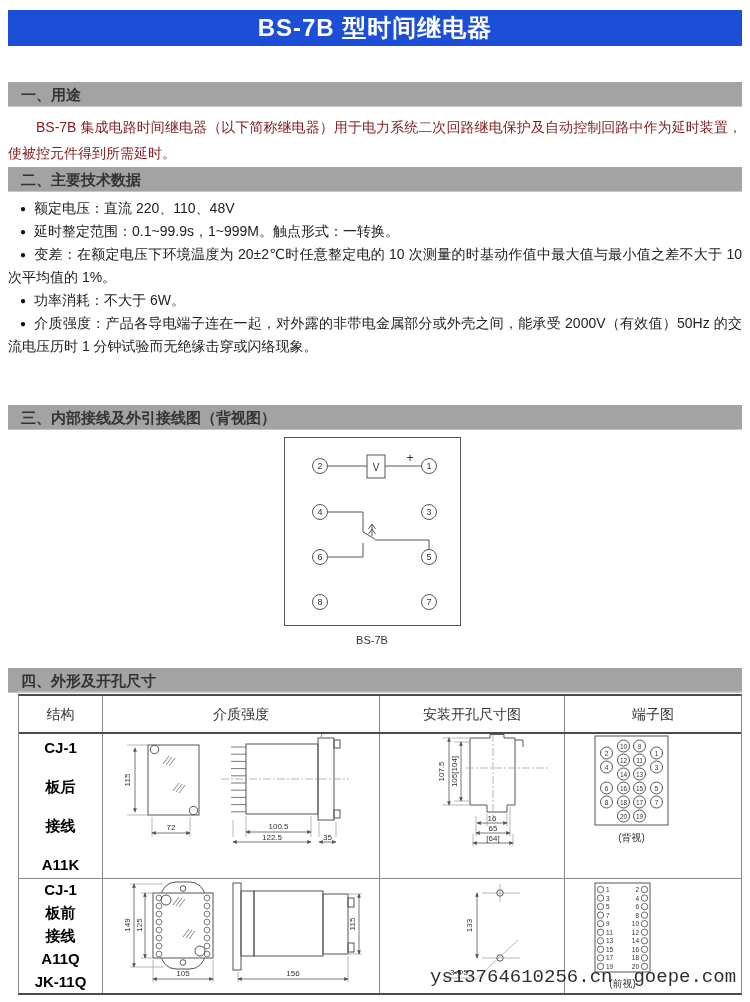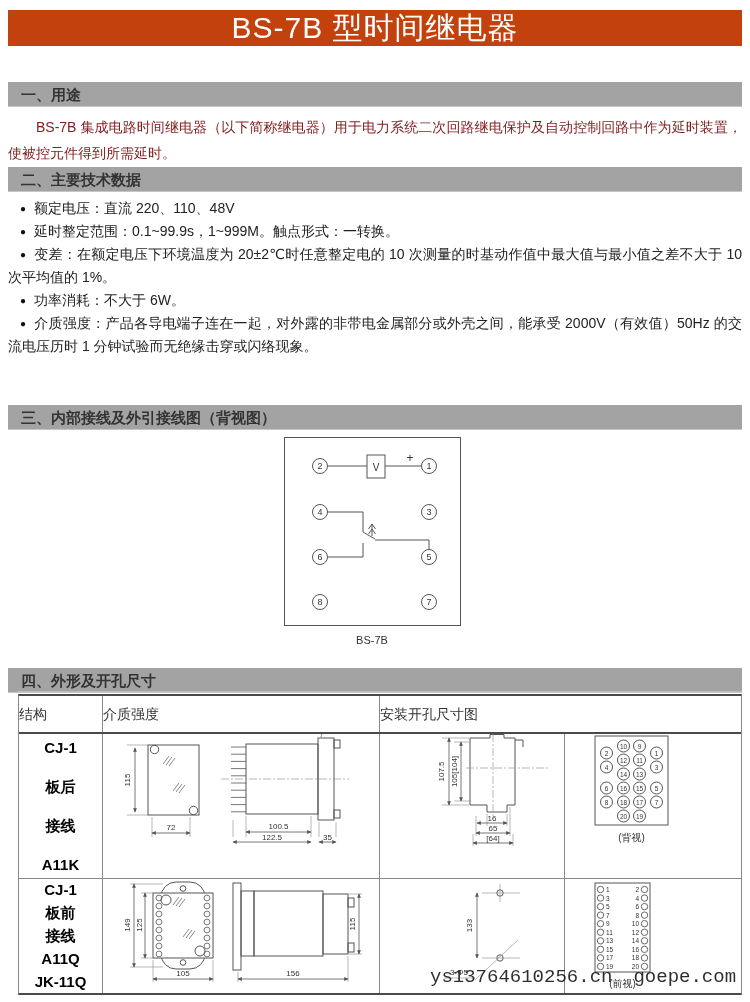--- a/index.html
+++ b/index.html
@@ -1,32 +1,32 @@
 <!DOCTYPE html>
 <html><head>
 <meta charset="utf-8">
 <style>
   html,body{margin:0;padding:0;background:#fff;}
   .page{position:relative;width:750px;height:1002px;background:#ffffff;overflow:hidden;
         font-family:"Liberation Sans","DejaVu Sans",sans-serif;color:#222;}
-  .title-bar{position:absolute;left:8px;right:8px;top:10px;height:36px;background:#c2410c;
-        color:#fff;text-align:center;font-size:30px;font-weight:normal;line-height:36px;letter-spacing:1px;}
+  .title-bar{position:absolute;left:8px;right:8px;top:10px;height:36px;background:#1d4ed8;
+        color:#fff;text-align:center;font-size:24px;font-weight:bold;line-height:36px;letter-spacing:1px;}
   .sec-head{position:absolute;left:8px;right:8px;height:25px;background:#a3a3a3;
         border-bottom:1px solid #c6c6c6;font-size:15px;font-weight:600;color:#333;
         line-height:25px;padding-left:13px;box-sizing:border-box;}
   .body-text{position:absolute;left:8px;right:8px;margin:0;font-size:14px;line-height:26px;
         color:#7f1d1d;text-indent:2em;text-align:justify;}
   .bullets{position:absolute;left:8px;right:8px;font-size:14px;line-height:23px;color:#222;text-align:justify;}
   .bullets p{margin:0;text-indent:12px;}
   .bullets .dot{font-size:10px;margin-right:8px;vertical-align:1px;color:#111;}
   .table-topline{position:absolute;left:18px;top:691px;width:724px;height:1px;background:#bbb;}
   .dim-table{position:absolute;left:18px;top:694px;width:724px;
         border:1px solid #888;border-top:2px solid #4a4a4a;border-bottom:2px solid #4a4a4a;box-sizing:border-box;}
   .t-head{display:flex;height:38px;border-bottom:2px solid #4a4a4a;box-sizing:border-box;}
-  .th{font-size:14px;color:#333;text-align:left;line-height:36px;border-right:1px solid #888;box-sizing:border-box;}
+  .th{font-size:14px;color:#333;text-align:center;line-height:36px;border-right:1px solid #888;box-sizing:border-box;}
   .t-row{display:flex;box-sizing:border-box;}
   .td{position:relative;border-right:1px solid #888;box-sizing:border-box;}
   .th:last-child,.td:last-child{border-right:none;}
   .c1{width:84px;}.c2{width:277px;}.c3{width:185px;}.c4{width:176px;}
   .row1{height:144px;}
   .row2{height:115px;border-top:1px solid #888;}
   .struct{display:flex;flex-direction:column;justify-content:space-between;align-items:center;
         font-size:15px;color:#000000;font-weight:bold;}
   .row1 .struct div{line-height:27px;}
   .row2 .struct div{line-height:22px;}
@@ -113,20 +113,21 @@
     <span>四、外形及开孔尺寸</span>
   </div>
 
   <div class="table-topline"></div>
 
   <div class="dim-table">
     <div class="t-head">
       <div class="th c1">结构</div>
       <div class="th c2">介质强度</div>
       <div class="th c3">安装开孔尺寸图</div>
+      <div class="th c4">端子图</div>
     </div>
 
     <div class="t-row row1">
       <div class="td c1 struct">
           <div>CJ-1</div>
           <div>板后</div>
           <div>接线</div>
           <div>A11K</div>
         </div>
 

